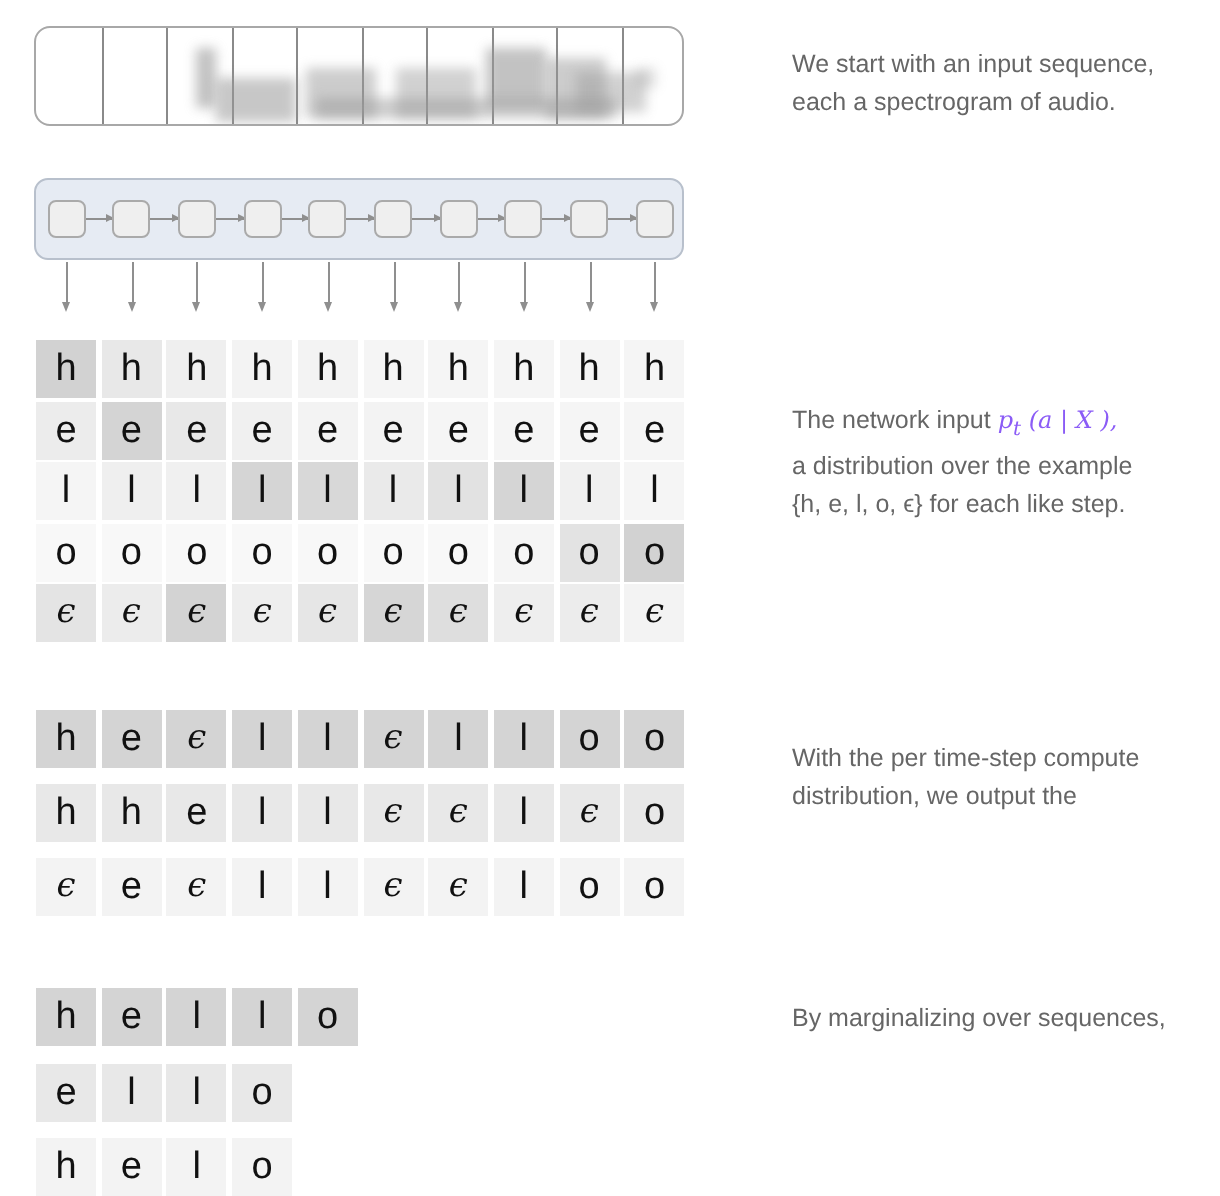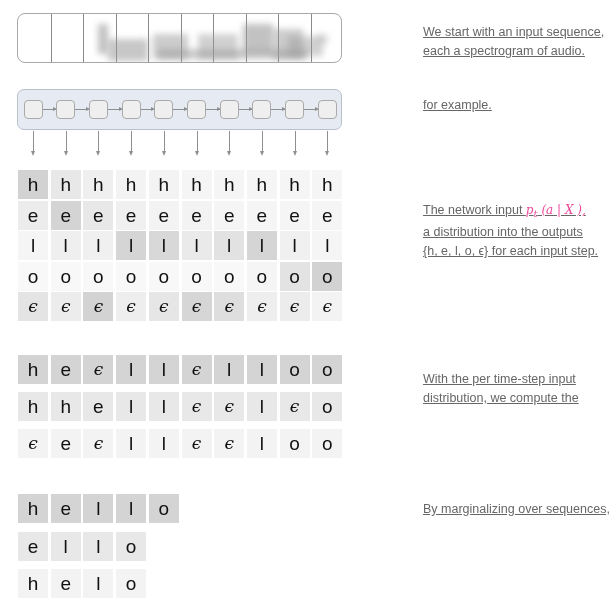--- a/index.html
+++ b/index.html
@@ -34,25 +34,24 @@
 
   .grid { position: absolute; }
   .cell {
     position: absolute; width: 30px; height: 29px;
     display: flex; align-items: center; justify-content: center;
     font-size: 19px; color: #111; line-height: 1;
   }
   .cell.eps { font-family: "DejaVu Serif", serif; font-style: italic; font-size: 17px; }
 
   .caption {
-    position: absolute; left: 423px; font-size: 12.5px; line-height: 19px; color: #666;
+    position: absolute; left: 396px; font-size: 12.5px; line-height: 19px; color: #666;
     white-space: nowrap;
-    text-decoration: underline;
-  }
-  .caption .math { font-family: "DejaVu Serif", serif; font-style: italic; font-size: 12px; color: #ec4899; }
+  }
+  .caption .math { font-family: "DejaVu Serif", serif; font-style: italic; font-size: 12px; color: #8b5cf6; }
 </style>
 </head>
 <body>
 
 <div class="spectro" id="spectro">
     <div class="vline" style="left: 32.5px;"></div>
     <div class="vline" style="left: 65px;"></div>
     <div class="vline" style="left: 97.5px;"></div>
     <div class="vline" style="left: 130px;"></div>
     <div class="vline" style="left: 162.5px;"></div>
@@ -205,28 +204,27 @@
     <div class="cell" style="left: 50.7px; top: 569px; background: rgb(243, 243, 243);">e</div>
     <div class="cell" style="left: 83.4px; top: 569px; background: rgb(243, 243, 243);">l</div>
     <div class="cell" style="left: 116.1px; top: 569px; background: rgb(243, 243, 243);">o</div>
   </div>
 
 <div class="caption" style="top:23px">
   <div>We start with an input sequence,</div>
   <div>each a spectrogram of audio.</div>
 </div>
 <div class="caption" style="top:96px">
-  <div>for example.</div>
 </div>
 <div class="caption" style="top:201px">
   <div>
     <span>The network input </span><span class="math"><span>p</span><sub>t</sub><span> (a | X ),</span></span>
   </div>
-  <div>a distribution into the outputs</div>
-  <div>{h, e, l, o, ϵ} for each input step.</div>
+  <div>a distribution over the example</div>
+  <div>{h, e, l, o, ϵ} for each like step.</div>
 </div>
 <div class="caption" style="top:370px">
-  <div>With the per time-step input</div>
-  <div>distribution, we compute the</div>
+  <div>With the per time-step compute</div>
+  <div>distribution, we output the</div>
 </div>
 <div class="caption" style="top:500px">
   <div>By marginalizing over sequences,</div>
 </div>
 
 </body></html>

